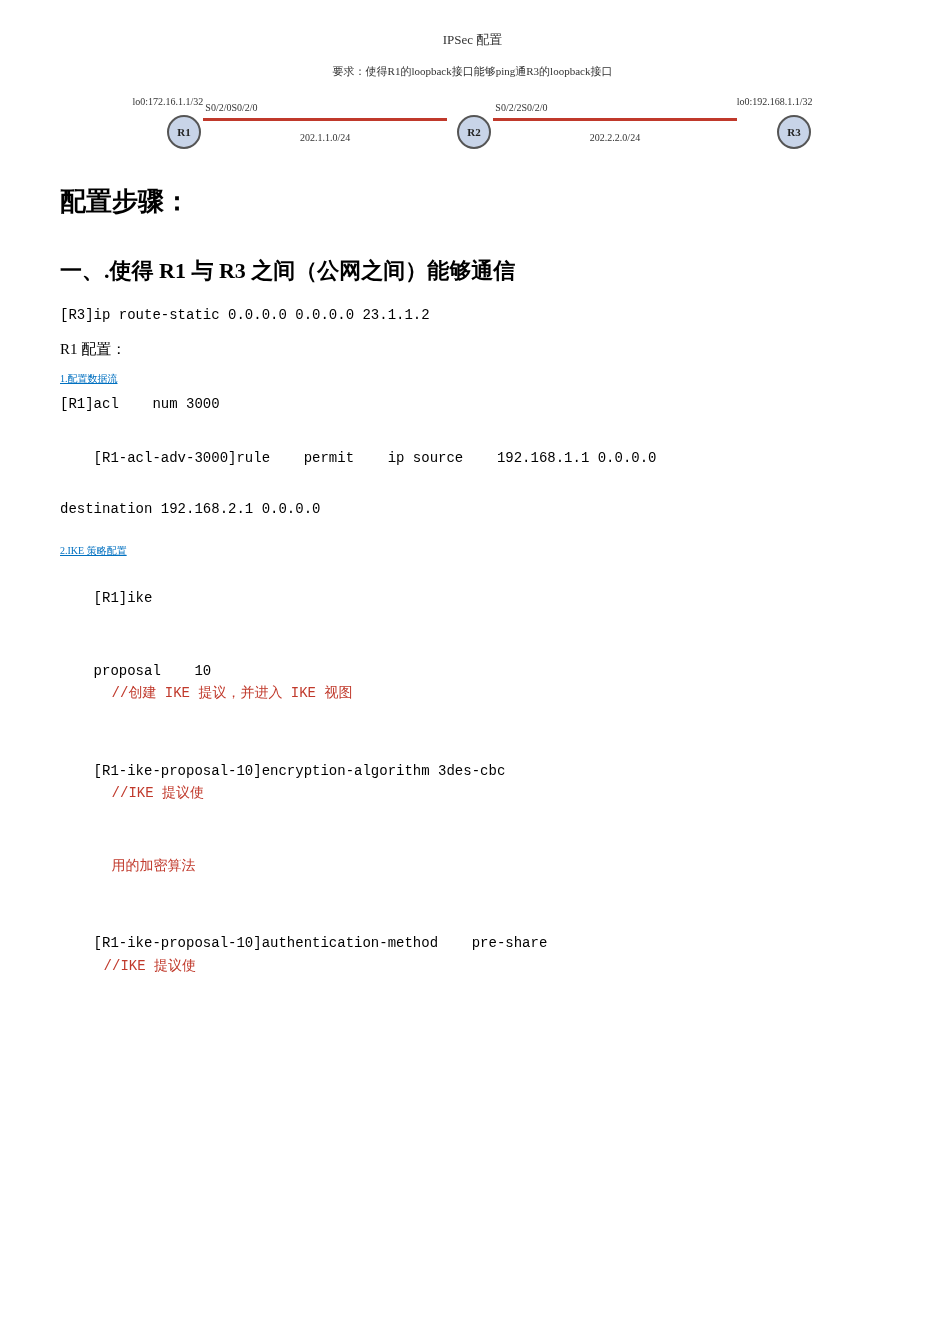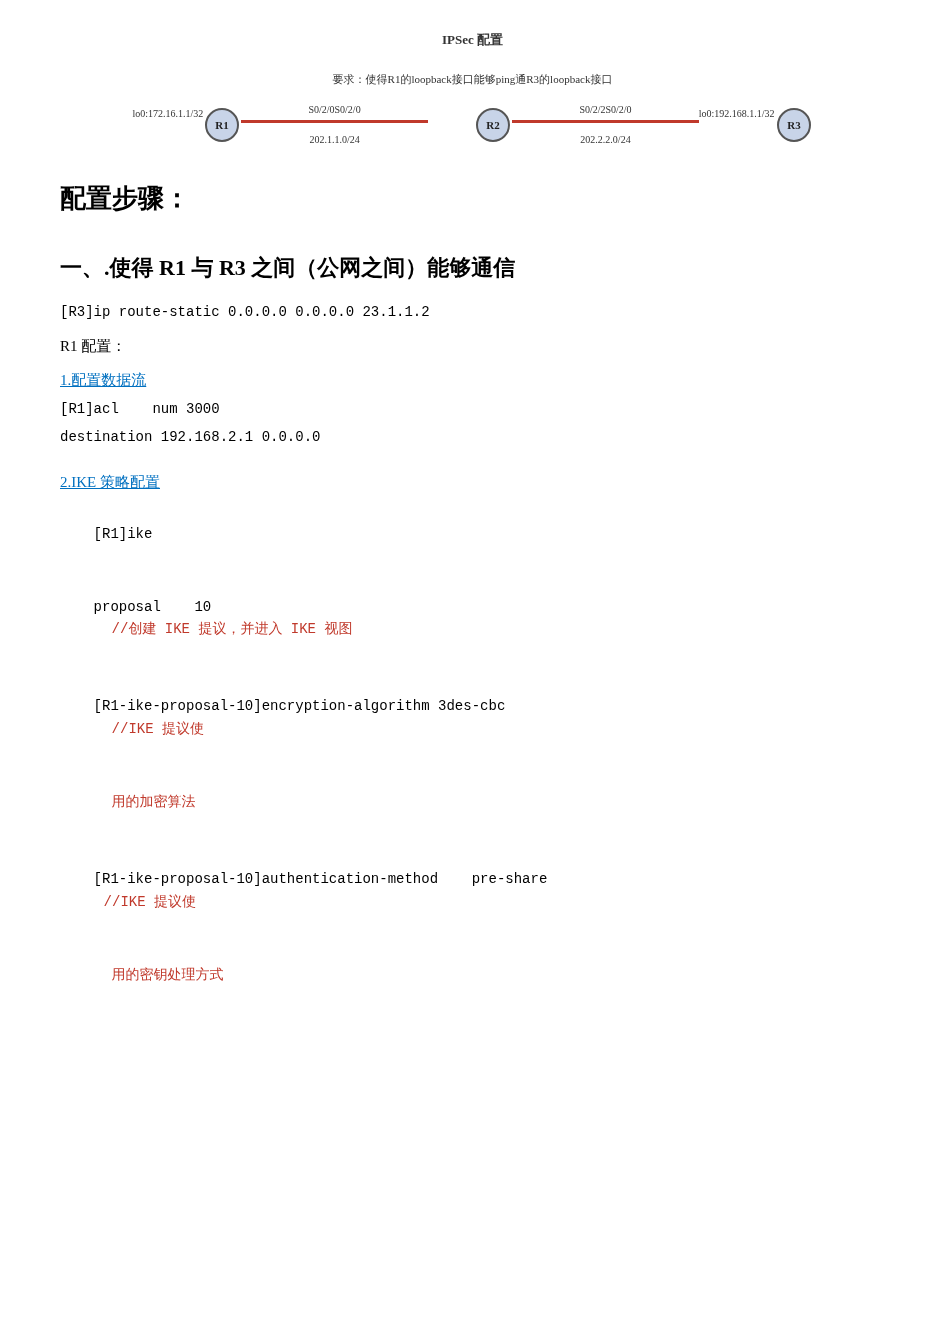--- a/index.html
+++ b/index.html
@@ -16,55 +16,54 @@
 
     .diagram-section {
       text-align: center;
       margin-bottom: 30px;
       padding-top: 10px;
     }
 
     .diagram-title {
       font-size: 13px;
       color: #333;
-      margin-bottom: 20px;
-      font-weight: bold;
+      margin-bottom: 12px;
     }
 
     .diagram-subtitle {
       font-size: 11px;
       color: #333;
       margin-bottom: 14px;
     }
 
     .network-diagram {
       display: flex;
       align-items: center;
       justify-content: center;
       gap: 0;
       margin: 0 auto;
       width: 680px;
     }
 
     .router-block {
       display: flex;
-      flex-direction: row;
-      align-items: flex-start;
+      flex-direction: column;
+      align-items: flex-end;
     }
 
     .link-block {
       display: flex;
       flex-direction: column;
       align-items: center;
       flex: 1;
     }
 
     .link-top-labels {
       display: flex;
-      justify-content: center;
+      justify-content: flex-start;
       width: 100%;
       font-size: 10px;
       color: #333;
       padding: 0 2px;
       margin-bottom: 2px;
     }
 
     .link-line {
       width: 100%;
       height: 3px;
@@ -102,21 +101,21 @@
       white-space: pre-wrap;
     }
 
     .subsection-label {
       font-size: 15px;
       color: #000;
       margin: 10px 0 8px 0;
     }
 
     .link-text {
-      font-size: 15px;
+      font-size: 10px;
       color: #0070c0;
       text-decoration: underline;
       cursor: pointer;
       margin: 10px 0 6px 0;
       display: block;
     }
 
     .comment-red {
       color: #c0392b;
     }
@@ -198,20 +197,23 @@
 
   <div class="code-line block-gap">[R3]ip route-static 0.0.0.0 0.0.0.0 23.1.1.2</div>
 
 
   <div class="subsection-label">R1 配置：</div>
 
   <span class="link-text">1.配置数据流</span>
 
   <div class="code-line">[R1]acl    num 3000</div>
 
+  <div class="code-line block-gap">
+    <span>[R1-acl-adv-3000]rule    permit    ip source    192.168.1.1 0.0.0.0</span>
+  </div>
   <div class="code-line">destination 192.168.2.1 0.0.0.0</div>
 
   <span class="link-text block-gap" style="margin-top:22px;">2.IKE 策略配置</span>
 
   <div class="code-line">
     <span>[R1]ike</span>
   </div>
   <div class="code-line">
     <span>proposal    10</span>
     <span class="comment-red indent">//创建 IKE 提议，并进入 IKE 视图</span>
@@ -222,17 +224,14 @@
     <span class="comment-red" style="margin-left:18px;">//IKE 提议使</span>
   </div>
   <div class="code-line">
     <span class="comment-red indent">用的加密算法</span>
   </div>
 
   <div class="code-line block-gap">
     <span>[R1-ike-proposal-10]authentication-method    pre-share</span>
     <span class="comment-red" style="margin-left:10px;">//IKE 提议使</span>
   </div>
-  <div class="code-line">
-    <span class="comment-red indent">用的密钥处理方式</span>
-  </div>
 
 </div>
 
 </body></html>

